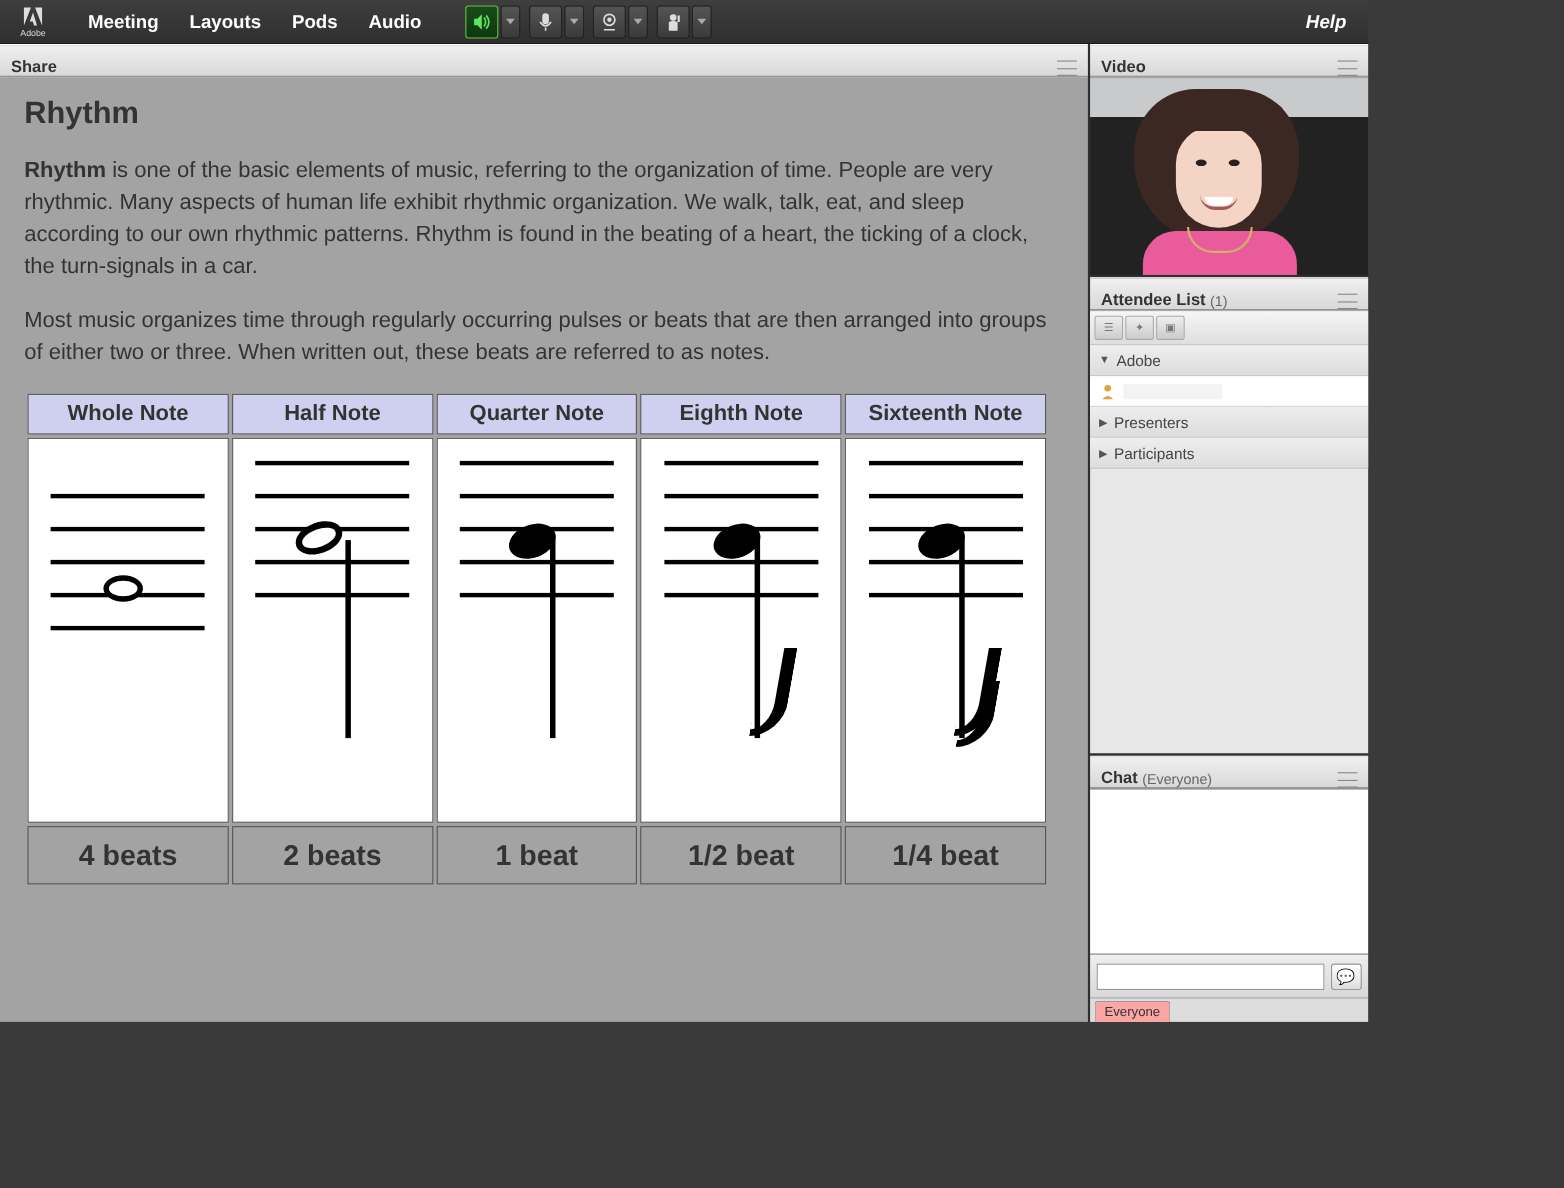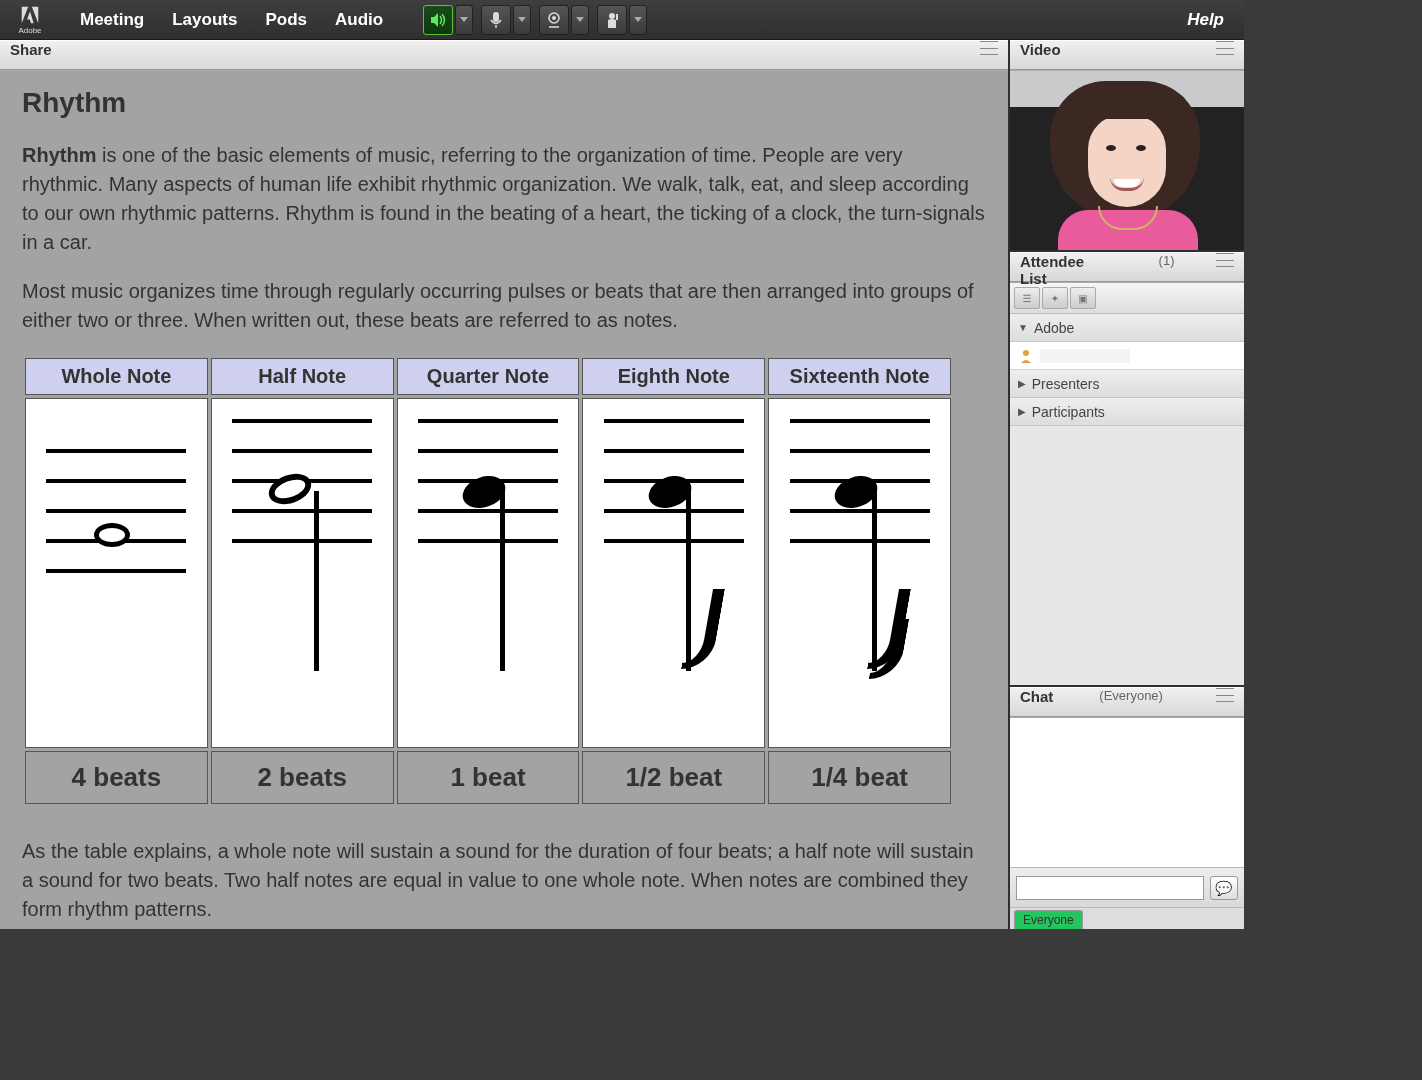--- a/index.html
+++ b/index.html
@@ -14,23 +14,23 @@
 .tool-btn { width: 30px; height: 30px; background: linear-gradient(#555,#3a3a3a); border: 1px solid #222; border-radius: 3px; display: flex; align-items: center; justify-content: center; cursor: pointer; }
 .tool-btn.green { background: linear-gradient(#1a4a1a,#0d3a0d); border-color: #5fbf3f; }
 .tool-drop { width: 18px; height: 30px; background: linear-gradient(#555,#3a3a3a); border: 1px solid #222; border-radius: 3px; display: flex; align-items: center; justify-content: center; cursor: pointer; }
 .tool-group { display: flex; gap: 2px; }
 .caret { width: 0; height: 0; border-left: 4px solid transparent; border-right: 4px solid transparent; border-top: 5px solid #aaa; }
 .spacer { flex: 1; }
 .help { color: #fff; font-weight: bold; font-size: 17px; cursor: pointer; margin-right: 10px; font-style: italic; }
 
 .main { display: flex; height: calc(945px - 56px); }
 .left-col { flex: 1; display: flex; flex-direction: column; border-right: 2px solid #2f2f2f; }
-.right-col { width: 234px; display: flex; flex-direction: column; }
-
-.pod-header { height: 30px; background: linear-gradient(#f0f0f0,#d8d8d8); border-top: 1px solid #fff; border-bottom: 1px solid #999; display: flex; align-items: flex-start; padding: 0 10px; color: #333; font-weight: bold; font-size: 15px; position: relative; gap: 42px; }
+.right-col { width: 253px; display: flex; flex-direction: column; }
+
+.pod-header { height: 30px; background: linear-gradient(#f0f0f0,#d8d8d8); border-top: 1px solid #fff; border-bottom: 1px solid #999; display: flex; align-items: flex-end; padding: 0 10px; color: #333; font-weight: bold; font-size: 15px; position: relative; }
 .pod-header .sub { font-weight: normal; color: #666; font-size: 13px; margin-left: 4px; }
 .pod-menu { margin-left: auto; width: 18px; height: 14px; display: flex; flex-direction: column; justify-content: space-between; cursor: pointer; }
 .pod-menu span { height: 1px; background: #888; }
 
 .share-content { flex: 1; background: #a3a3a3; padding: 16px 22px; overflow: hidden; border-top: 1px solid #aaa; }
 .share-content h1 { font-size: 28px; font-weight: bold; margin-bottom: 22px; }
 .share-content p { font-size: 20px; line-height: 1.45; margin-bottom: 20px; }
 
 .notes-table { border-collapse: separate; border-spacing: 3px; width: 932px; margin-bottom: 30px; }
 .notes-table th, .notes-table td { border: 1px solid #555; text-align: center; }
@@ -69,21 +69,21 @@
 .redacted { width: 90px; height: 14px; background: #f3f3f3; border-radius: 2px; }
 .attendee-space { flex: 1; background: #e7e7e7; }
 .attendee-panel { flex: 1; display: flex; flex-direction: column; border-top: 2px solid #2f2f2f; }
 
 .chat-panel { display: flex; flex-direction: column; border-top: 2px solid #2f2f2f; }
 .chat-body { height: 150px; background: #fff; border-top: 1px solid #aaa; }
 .chat-input-row { height: 40px; background: linear-gradient(#eee,#d8d8d8); border-top: 1px solid #bbb; display: flex; align-items: center; padding: 0 6px; gap: 6px; }
 .chat-input { flex: 1; height: 24px; border: 1px solid #999; padding: 0 4px; font-size: 13px; }
 .send-btn { width: 28px; height: 24px; background: linear-gradient(#fff,#ddd); border: 1px solid #999; border-radius: 3px; cursor: pointer; display: flex; align-items: center; justify-content: center; font-size: 14px; color: #555; }
 .chat-tabs { height: 22px; background: #ddd; border-top: 1px solid #bbb; display: flex; align-items: flex-end; padding-left: 4px; }
-.chat-tab { background: #22c55e; border: 1px solid #999; border-bottom: none; padding: 2px 8px; font-size: 12px; border-radius: 3px 3px 0 0; cursor: pointer; }
+.chat-tab { background: #fca5a5; border: 1px solid #999; border-bottom: none; padding: 2px 8px; font-size: 12px; border-radius: 3px 3px 0 0; cursor: pointer; }
 </style>
 </head>
 <body>
 
 <div class="menubar">
   <div class="adobe-logo">
     <svg viewBox="0 0 24 24">
         <path fill="#ddd" d="M3 3 h7 L3 21 Z M14 3 h7 V21 Z M12 8 l4 13 h-3 l-1.2 -4 h-3 Z"></path>
       </svg>
     <span>Adobe</span>
@@ -234,21 +234,20 @@
         <tr>
           <td class="beat-cell">4 beats</td>
           <td class="beat-cell">2 beats</td>
           <td class="beat-cell">1 beat</td>
           <td class="beat-cell">1/2 beat</td>
           <td class="beat-cell">1/4 beat</td>
         </tr>
       </tbody>
         </table>
 
-      <p>As the table explains, a whole note will sustain a sound for the duration of four beats; a half note will sustain a sound for two beats. Two half notes are equal in value to one whole note. When notes are combined they form rhythm patterns.</p>
     </div>
   </div>
 
   <div class="right-col">
 
     <div>
       <div class="pod-header">
         <span>Video</span>
         <div class="pod-menu">
             <span></span>

